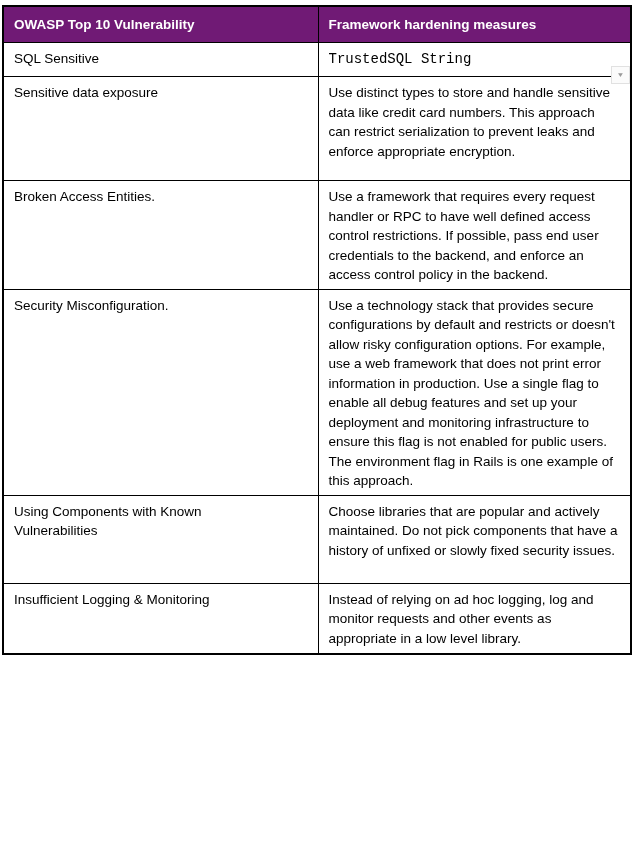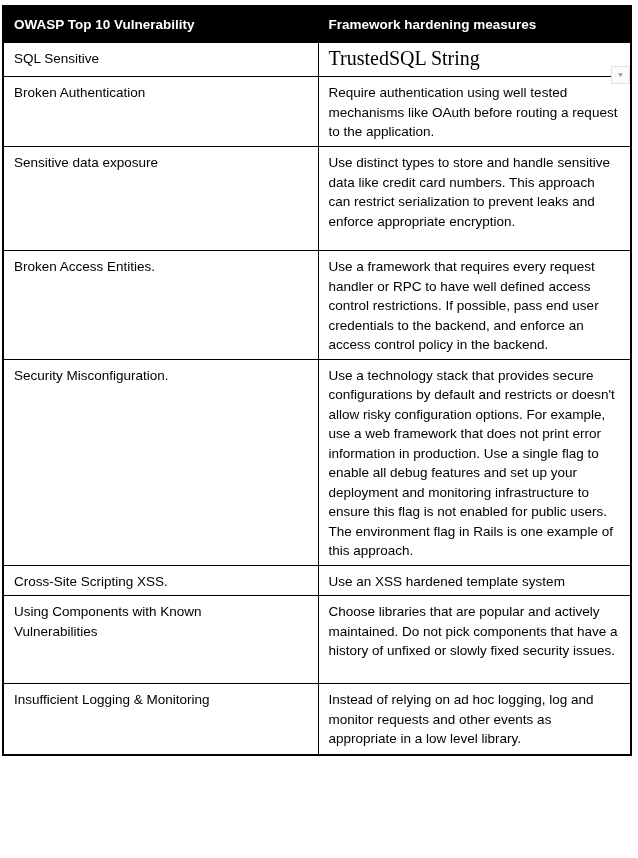--- a/index.html
+++ b/index.html
@@ -33,34 +33,34 @@
   table.owasp col.c2 { width: 313px; }
   table.owasp th, table.owasp td {
     border: 1px solid #000000;
     vertical-align: top;
     padding: 6px 10px 4px 10px;
     font-size: 13.5px;
     line-height: 19.5px;
     overflow: hidden;
   }
   table.owasp thead th {
-    background: #000000;
+    background: #701a75;
     color: #ffffff;
     font-weight: bold;
     text-align: left;
     vertical-align: middle;
     height: 31px;
     padding-top: 2px;
     padding-bottom: 2px;
   }
   td .cell-text { max-width: 293px; }
   td.vuln .cell-text { max-width: 240px; }
   .serif {
-    font-family: Liberation Serif, serif;
-    font-size: 20px;
+    font-family: Liberation Mono, monospace;
+    font-size: 14px;
   }
   .dropdown-btn {
     position: absolute;
     left: 611px;
     top: 66px;
     width: 19px;
     height: 18px;
     background: #fbfbfb;
     border: 1px solid #e1e1e1;
     box-sizing: border-box;
@@ -97,28 +97,20 @@
       <tbody id="table-body">
 
       <tr style="height: 34px;">
             <td class="vuln">
               <div class="cell-text">SQL Sensitive</div>
             </td>
             <td class="measure">
               <div class="cell-text"><span class="serif">TrustedSQL String</span></div>
             </td>
           </tr>
-          <tr style="height: 70px;">
-            <td class="vuln">
-              <div class="cell-text">Broken Authentication</div>
-            </td>
-            <td class="measure">
-              <div class="cell-text"><span>Require authentication using well tested mechanisms like OAuth before routing a request to the application.</span></div>
-            </td>
-          </tr>
           <tr style="height: 104px; margin-top: 24px;">
             <td class="vuln">
               <div class="cell-text">Sensitive data exposure</div>
             </td>
             <td class="measure">
               <div class="cell-text"><span>Use distinct types to store and handle sensitive data like credit card numbers. This approach can restrict serialization to prevent leaks and enforce appropriate encryption.</span></div>
             </td>
           </tr>
           <tr style="height: 104px;">
             <td class="vuln">
@@ -127,28 +119,20 @@
             <td class="measure">
               <div class="cell-text"><span>Use a framework that requires every request handler or RPC to have well defined access control restrictions. If possible, pass end user credentials to the backend, and enforce an access control policy in the backend.</span></div>
             </td>
           </tr>
           <tr style="height: 195px;">
             <td class="vuln">
               <div class="cell-text">Security Misconfiguration.</div>
             </td>
             <td class="measure">
               <div class="cell-text"><span>Use a technology stack that provides secure configurations by default and restricts or doesn't allow risky configuration options. For example, use a web framework that does not print error information in production. Use a single flag to enable all debug features and set up your deployment and monitoring infrastructure to ensure this flag is not enabled for public users. The environment flag in Rails is one example of this approach.</span></div>
-            </td>
-          </tr>
-          <tr style="height: 30px;">
-            <td class="vuln">
-              <div class="cell-text">Cross-Site Scripting XSS.</div>
-            </td>
-            <td class="measure">
-              <div class="cell-text"><span>Use an XSS hardened template system</span></div>
             </td>
           </tr>
           <tr style="height: 88px;">
             <td class="vuln">
               <div class="cell-text">Using Components with Known Vulnerabilities</div>
             </td>
             <td class="measure">
               <div class="cell-text"><span>Choose libraries that are popular and actively maintained. Do not pick components that have a history of unfixed or slowly fixed security issues.</span></div>
             </td>
           </tr>

